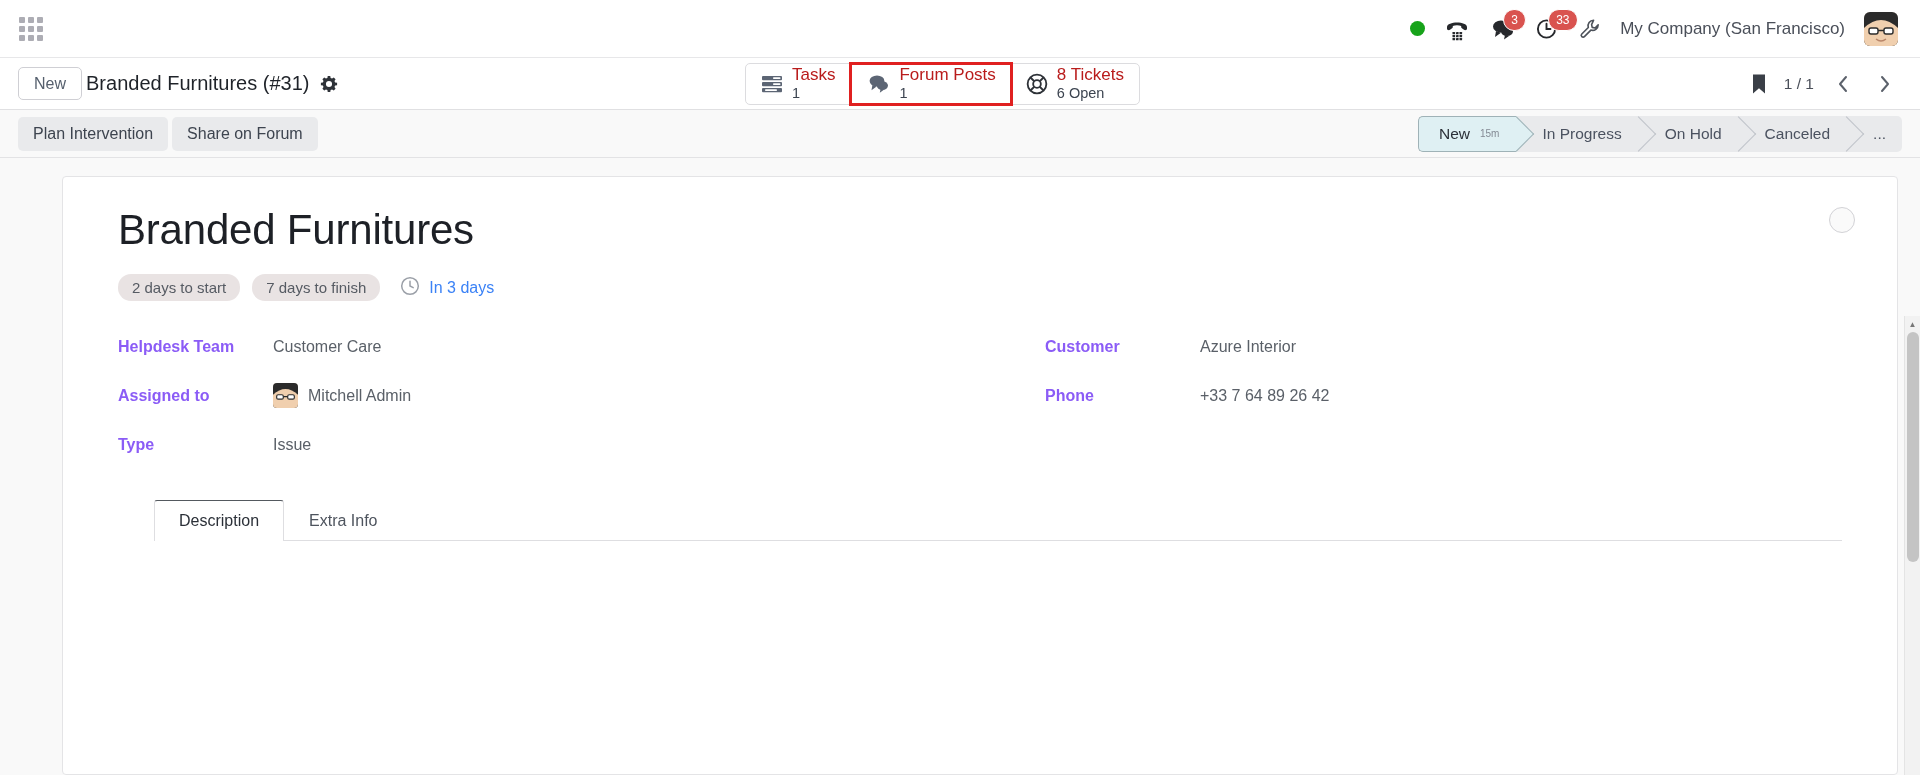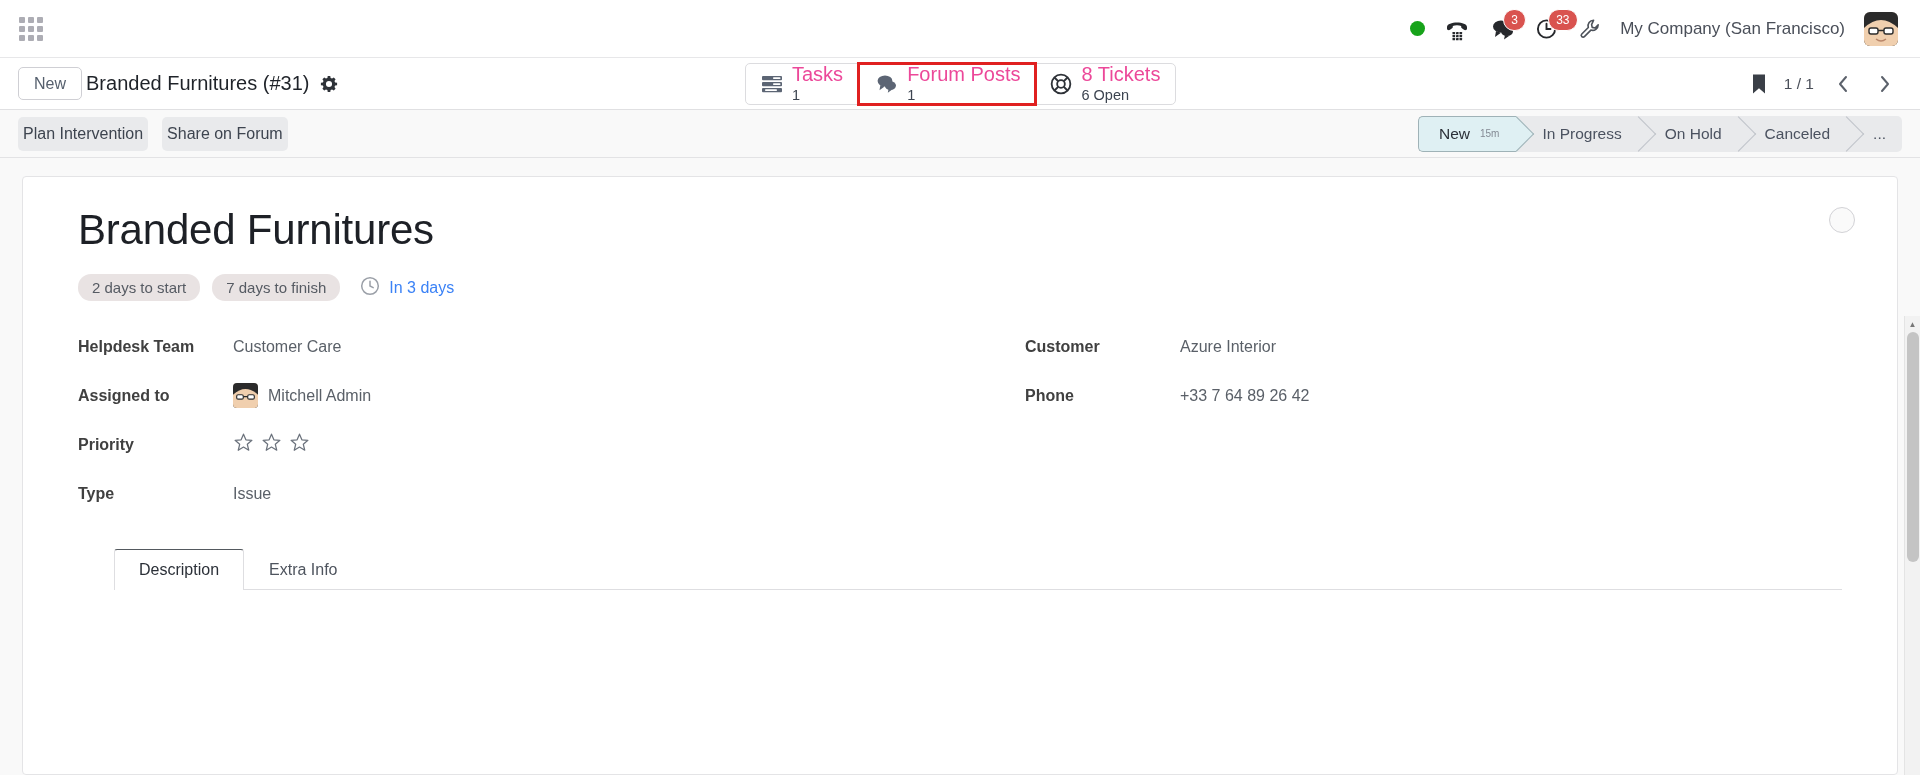--- a/index.html
+++ b/index.html
@@ -131,21 +131,21 @@
     border-right: 1px solid #e6e6e8;
   }
   .sbtn:last-child { border-right: none; }
   .sbtn.highlight {
     outline: 3px solid #e02020;
     outline-offset: -1px;
     z-index: 3;
     border-right: none;
   }
   .sbtn-txt { line-height: 1.18; }
-  .sbtn-l1 { font-size: 20px; color: #ec4899; white-space: nowrap; }
+  .sbtn-l1 { font-size: 17px; color: #b91c1c; white-space: nowrap; }
   .sbtn-l2 { font-size: 14.5px; color: #3c4450; white-space: nowrap; }
   .sbtn-ic { color: #5c6574; display: flex; align-items: center; }
 
   .bc-right {
     margin-left: auto;
     display: flex;
     align-items: center;
     gap: 16px;
   }
   .pager-txt { font-size: 15.5px; color: #4a4f59; }
@@ -162,25 +162,25 @@
     background: #f9f9f9;
     display: flex;
     align-items: center;
     padding: 0 18px 0 18px;
     border-bottom: 1px solid #e3e3e5;
   }
   .abtn {
     background: #e9eaec;
     border: none;
     border-radius: 5px;
-    padding: 8px 5px;
+    padding: 8px 15px;
     font-size: 16px;
     color: #3d444f;
     cursor: pointer;
-    margin-right: 14px;
+    margin-right: 4px;
     font-family: inherit;
   }
 
   .statusbar {
     margin-left: auto;
     display: flex;
     align-items: stretch;
     height: 36px;
     font-size: 15.5px;
   }
@@ -232,20 +232,21 @@
     position: relative;
     overflow: hidden;
   }
   .sheet {
     background: #fff;
     border: 1px solid #e4e4e6;
     border-radius: 4px;
     height: 100%;
     padding: 30px 55px 0 55px;
     position: relative;
+    margin-left: 40px;
   }
   .circle-badge {
     position: absolute;
     right: 42px;
     top: 30px;
     width: 26px; height: 26px;
     border-radius: 50%;
     border: 1.5px solid #d2d2d6;
     background: #fafafa;
     cursor: pointer;
@@ -290,21 +291,21 @@
   .frow {
     display: flex;
     align-items: center;
     min-height: 31px;
     margin-bottom: 18px;
   }
   .flabel {
     width: 155px;
     font-size: 16px;
     font-weight: bold;
-    color: #404040;
+    color: #8b5cf6;
     flex-shrink: 0;
   }
   .fvalue {
     font-size: 16px;
     color: #5a6068;
     display: flex;
     align-items: center;
     gap: 10px;
   }
   .avatar-sm {
@@ -586,40 +587,20 @@
                 <path d="M2 13 q15 -14 30 0 q-4 -10 -15 -10 q-11 0 -15 10 z" fill="#2b2b2b"></path>
                 <rect x="5" y="16" width="9" height="6" rx="2" fill="#fff" stroke="#2b2b2b" stroke-width="1.6"></rect>
                 <rect x="20" y="16" width="9" height="6" rx="2" fill="#fff" stroke="#2b2b2b" stroke-width="1.6"></rect>
                 <line x1="14" y1="18.5" x2="20" y2="18.5" stroke="#2b2b2b" stroke-width="1.6"></line>
               </svg>
             </span>
             <span>Mitchell Admin</span>
           </div>
         </div>
 
-        <div class="frow">
-          <div class="flabel">Priority</div>
-          <div class="fvalue stars">
-            <span>
-              <svg width="21" height="21" viewBox="0 0 22 22">
-                  <path d="M11 2.3 L13.5 8.2 L19.8 8.7 L15 12.9 L16.5 19.1 L11 15.8 L5.5 19.1 L7 12.9 L2.2 8.7 L8.5 8.2 Z" fill="none" stroke="#6b727c" stroke-width="1.3" stroke-linejoin="round"></path>
-                </svg>
-            </span>
-            <span>
-              <svg width="21" height="21" viewBox="0 0 22 22">
-                  <path d="M11 2.3 L13.5 8.2 L19.8 8.7 L15 12.9 L16.5 19.1 L11 15.8 L5.5 19.1 L7 12.9 L2.2 8.7 L8.5 8.2 Z" fill="none" stroke="#6b727c" stroke-width="1.3" stroke-linejoin="round"></path>
-                </svg>
-            </span>
-            <span>
-              <svg width="21" height="21" viewBox="0 0 22 22">
-                  <path d="M11 2.3 L13.5 8.2 L19.8 8.7 L15 12.9 L16.5 19.1 L11 15.8 L5.5 19.1 L7 12.9 L2.2 8.7 L8.5 8.2 Z" fill="none" stroke="#6b727c" stroke-width="1.3" stroke-linejoin="round"></path>
-                </svg>
-            </span>
-          </div>
-        </div>
 
         <div class="frow">
           <div class="flabel">Type</div>
           <div class="fvalue">Issue</div>
         </div>
 
       </div>
 
       <div class="col right">
         <div class="frow">

